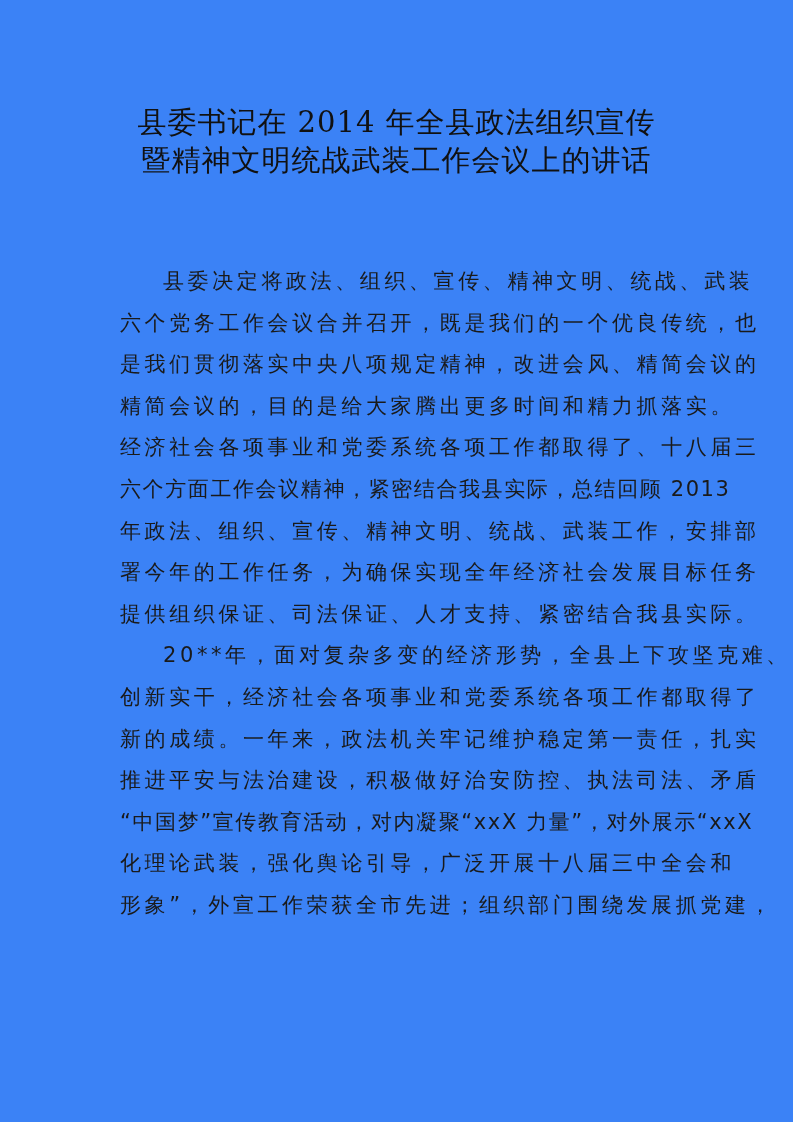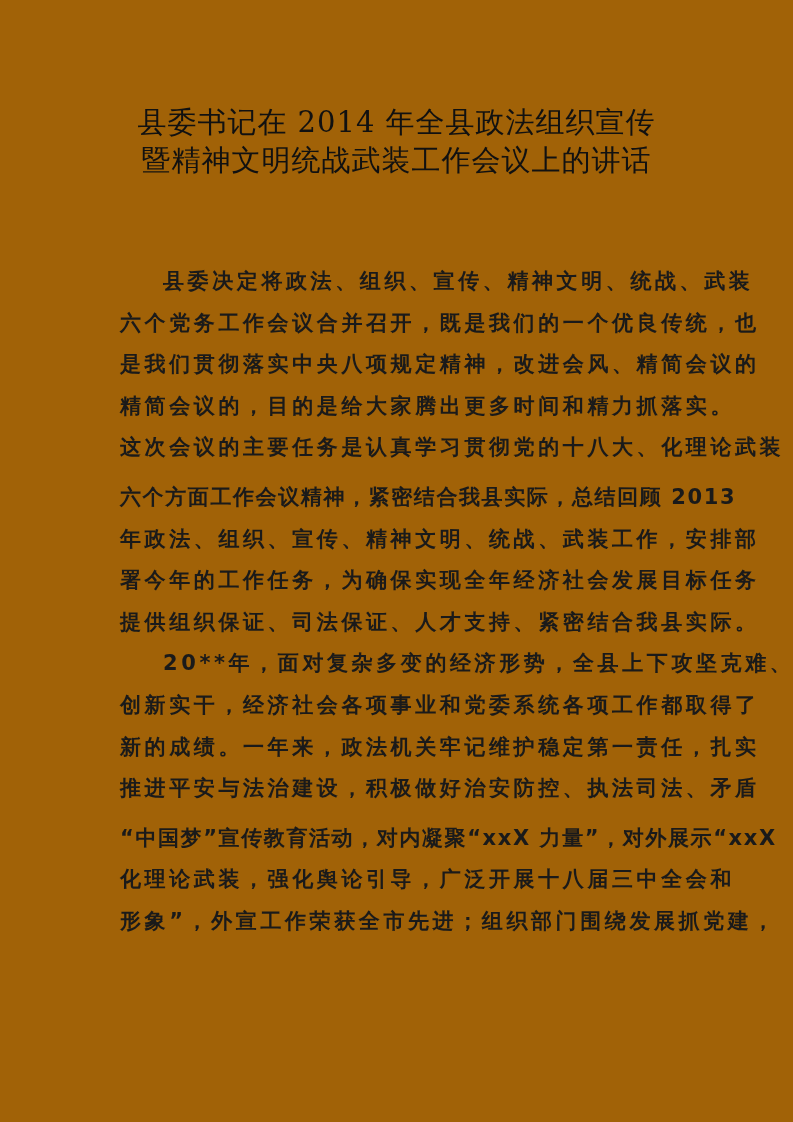--- a/index.html
+++ b/index.html
@@ -14,21 +14,21 @@
       overflow: hidden;
       color: #111111;
       font-family: "DejaVu Serif", "Liberation Serif", serif;
     }
     .page {
       position: absolute;
       left: 0;
       top: 0;
       width: 793px;
       height: 1122px;
-      background: #a16207;
+      background: #3b82f6;
     }
     .title {
       position: absolute;
       left: 0;
       top: 103px;
       width: 793px;
       text-align: center;
       font-family: "DejaVu Serif", "Liberation Serif", serif;
       font-size: 29px;
       line-height: 38px;
@@ -47,47 +47,45 @@
       font-family: "DejaVu Sans", "Liberation Sans", sans-serif;
       font-size: 21px;
       line-height: 41.6px;
       color: #1a1a1a;
     }
     .line {
       display: block;
       white-space: nowrap;
       letter-spacing: 3.6px;
       height: 41.6px;
-      font-weight: bold;
     }
     .line.indent {
       padding-left: 43px;
     }
     .line.tight {
       letter-spacing: 1.6px;
-      margin-top: 8px;
     }
   </style>
 </head>
 <body>
 
 <div class="page">
 
   <div class="title">
     <span class="title-line">县委书记在 2014 年全县政法组织宣传</span>
     <span class="title-line">暨精神文明统战武装工作会议上的讲话</span>
   </div>
 
   <div class="body-text">
     <div class="paragraph">
       <span class="line indent">县委决定将政法、组织、宣传、精神文明、统战、武装</span>
       <span class="line">六个党务工作会议合并召开，既是我们的一个优良传统，也</span>
       <span class="line">是我们贯彻落实中央八项规定精神，改进会风、精简会议的</span>
       <span class="line">精简会议的，目的是给大家腾出更多时间和精力抓落实。</span>
-      <span class="line">这次会议的主要任务是认真学习贯彻党的十八大、化理论武装</span>
+      <span class="line">经济社会各项事业和党委系统各项工作都取得了、十八届三</span>
       <span class="line tight">六个方面工作会议精神，紧密结合我县实际，总结回顾 2013</span>
       <span class="line">年政法、组织、宣传、精神文明、统战、武装工作，安排部</span>
       <span class="line">署今年的工作任务，为确保实现全年经济社会发展目标任务</span>
       <span class="line">提供组织保证、司法保证、人才支持、紧密结合我县实际。</span>
     </div>
     <div class="paragraph">
       <span class="line indent">20**年，面对复杂多变的经济形势，全县上下攻坚克难、</span>
       <span class="line">创新实干，经济社会各项事业和党委系统各项工作都取得了</span>
       <span class="line">新的成绩。一年来，政法机关牢记维护稳定第一责任，扎实</span>
       <span class="line">推进平安与法治建设，积极做好治安防控、执法司法、矛盾</span>

